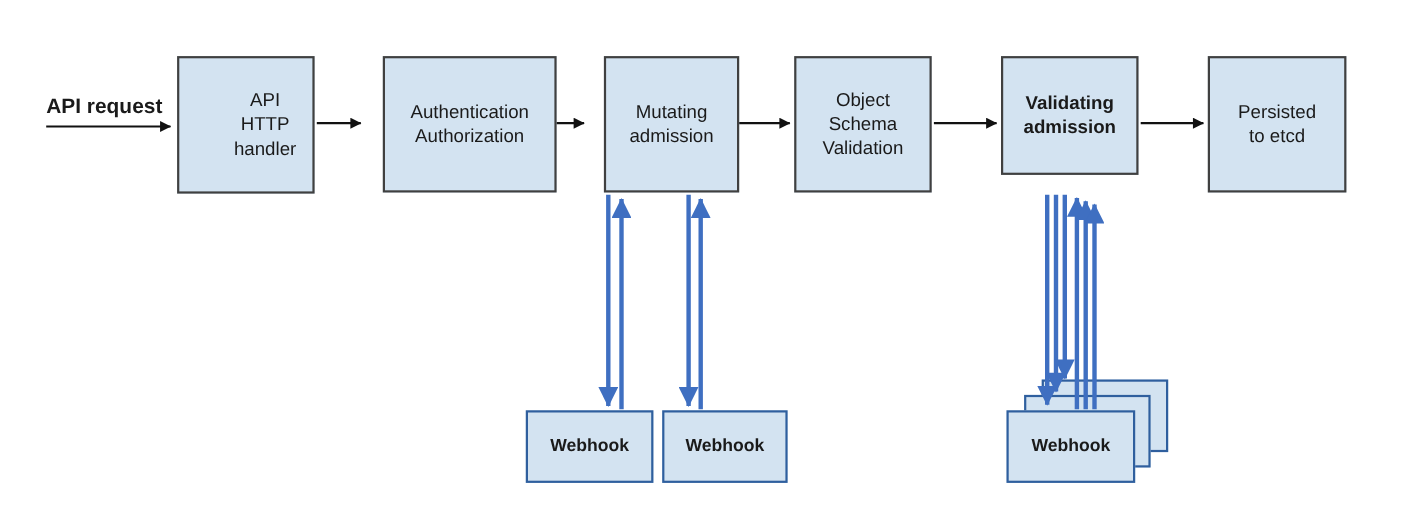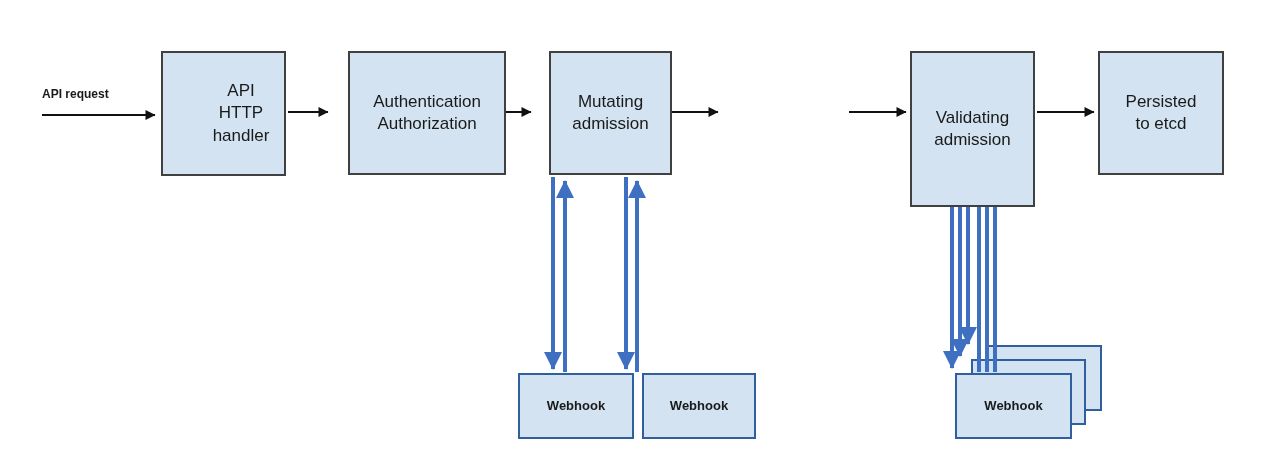--- a/index.html
+++ b/index.html
@@ -45,31 +45,30 @@
     text-align: center;
     white-space: pre-line;
     font-size: 17px;
     line-height: 1.3;
     color: var(--text);
     z-index: 3;
   }
   .webhook-box {
     border-color: var(--webhook-border);
     font-weight: 600;
-    font-size: 13px;
-    margin-left: 40px;
+    font-size: 16px;
   }
   .stack-behind {
     z-index: 1;
   }
   .api-request-label {
     position: absolute;
     left: 42px;
     top: 87px;
-    font-size: 12px;
+    font-size: 19px;
     font-weight: 600;
     color: var(--text);
     z-index: 3;
     white-space: nowrap;
   }
 </style>
 </head>
 <body>
 
 <div class="stage">
@@ -109,21 +108,24 @@
 
   <div class="api-request-label">API request</div>
 
   <div class="box" style="left:161px; top:51px; width:125px; height:125px;padding-left:35px;">API
 HTTP
 handler</div>
   <div class="box" style="left:332px; top:51px; width:158px; height:124px;margin-left:16px;">Authentication
 Authorization</div>
   <div class="box" style="left:549px; top:51px; width:123px; height:124px;">Mutating
 admission</div>
-  <div class="box" style="left:910px; top:51px; width:125px; height:156px;">Validating
+  <div class="box" style="left:722px; top:51px; width:125px; height:124px;">Object
+Schema
+Validation</div>
+  <div class="box" style="left:910px; top:51px; width:125px; height:108px;font-weight:bold;">Validating
 admission</div>
   <div class="box" style="left:1098px; top:51px; width:126px; height:124px;">Persisted
 to etcd</div>
 
   <div class="box webhook-box" style="left:478px; top:373px; width:116px; height:66px;">Webhook</div>
   <div class="box webhook-box" style="left:602px; top:373px; width:114px; height:66px;">Webhook</div>
 
   <div class="box webhook-box" style="left:915px; top:373px; width:117px; height:66px;">Webhook</div>
 
 </div>

